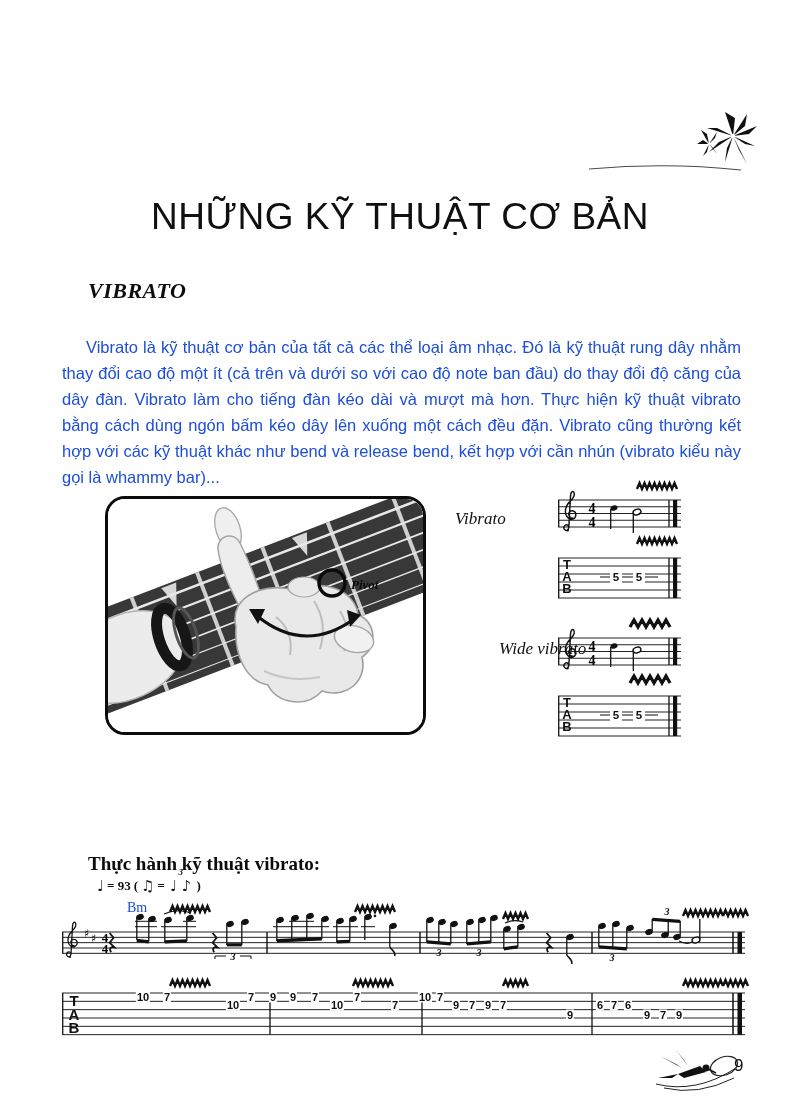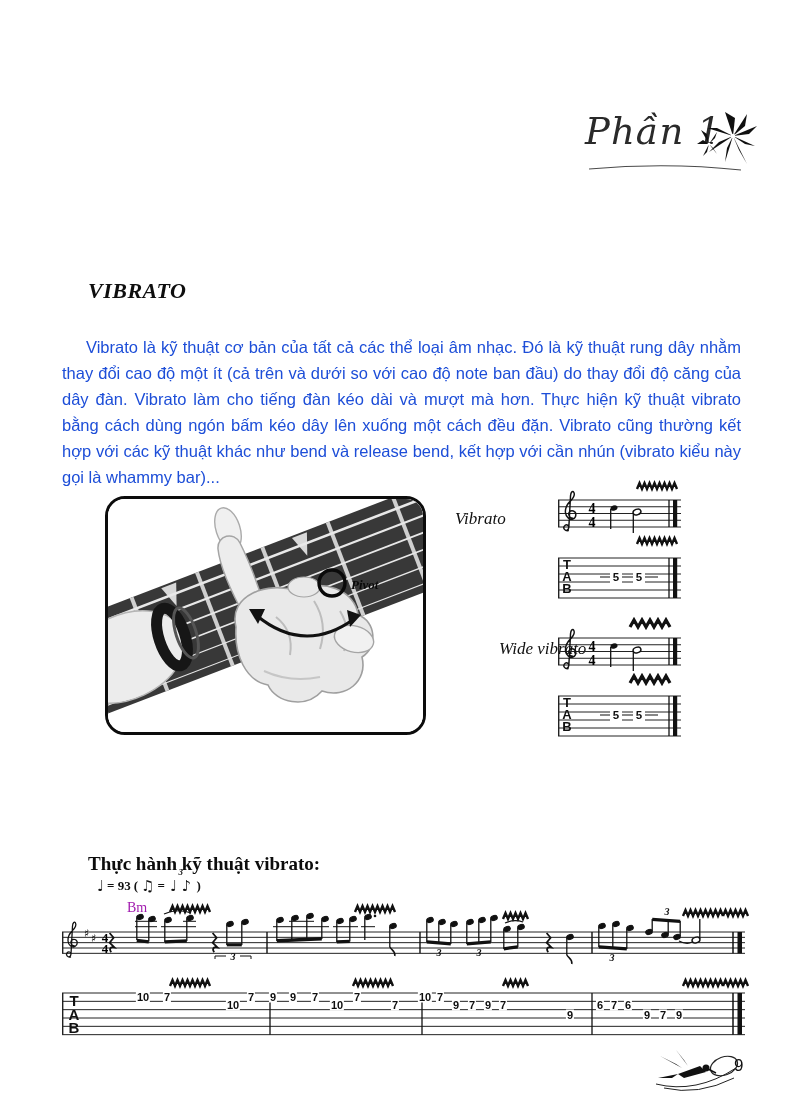--- a/index.html
+++ b/index.html
@@ -27,40 +27,39 @@
   .exsvg{position:absolute;left:550px;width:145px;height:140px;}
   .ex1{top:472px;} .ex2{top:610px;}
   
   .prac-head{position:absolute;left:88px;top:853px;font:bold 19px "Liberation Serif","DejaVu Serif",serif;color:#0c0c0c;}
   .tempo{position:absolute;left:97px;top:877px;display:flex;align-items:center;gap:3px;
          font:bold 13px "Liberation Serif","DejaVu Serif",serif;color:#111;}
   .mus{font-family:"DejaVu Sans",sans-serif;font-weight:400;font-size:15px;}
   .swingwrap{position:relative;padding:0 2px;}
   .swingwrap .trip3{position:absolute;left:50%;top:-10px;transform:translateX(-50%);
       font:italic bold 9px "Liberation Serif",serif;}
-  .chord{position:absolute;left:127px;top:900px;font:400 14px "Liberation Serif","DejaVu Serif",serif;color:#a21caf;text-align:right;}
+  .chord{position:absolute;left:127px;top:900px;font:400 14px "Liberation Serif","DejaVu Serif",serif;color:#1d4ed8;text-align:right;}
   .scoresvg{position:absolute;left:55px;top:895px;width:700px;height:80px;}
   .tripover{position:absolute;left:55px;top:895px;width:700px;height:80px;pointer-events:none;}
   .tripmark{position:absolute;transform:translate(-50%,-50%);font:italic bold 10px "Liberation Serif",serif;color:#111;}
   .tabsvg{position:absolute;left:55px;top:975px;width:710px;height:70px;}
   .tabnumover{position:absolute;left:55px;top:975px;width:710px;height:70px;pointer-events:none;text-align:right;}
   .tabnum{position:absolute;transform:translate(-50%,-50%);font:bold 11px "Liberation Sans","DejaVu Sans",sans-serif;
           background:#fff;padding:0 1px;line-height:1;color:#0e0e0e;}
   
   .bird{position:absolute;left:648px;top:1048px;}
   .pageno{position:absolute;left:734px;top:1056px;font-size:17px;color:#111;}
   svg text{user-select:none;}
 </style>
 </head>
 <body>
 
 <div class="page">
 
   <div class="hdr">
-    <span class="part-label">Phần 1</span>
     <svg class="flourish" width="155" height="14" viewBox="0 0 155 14">
       <path d="M0 9 Q78 2 152 10" stroke="#4a4a4a" stroke-width="1.2" fill="none"></path>
     </svg>
     <svg class="palm" width="64" height="64" viewBox="0 0 64 64">
       <g fill="#101010">
         <polygon points="38,26 30,2 40,8"></polygon>
           <polygon points="38,26 52,4 50,16"></polygon>
         <polygon points="38,26 62,16 54,24"></polygon>
           <polygon points="38,26 60,36 50,34"></polygon>
         <polygon points="38,26 52,54 44,40"></polygon>
@@ -71,20 +70,21 @@
           <polygon points="14,34 22,22 20,28"></polygon>
         <polygon points="14,34 2,34 8,30"></polygon>
           <polygon points="14,34 8,46 12,42"></polygon>
         <polygon points="14,34 22,44 18,38"></polygon>
       </g>
       <circle cx="38" cy="26" r="2.2" fill="#fff"></circle>
       <circle cx="14" cy="34" r="1.5" fill="#fff"></circle>
     </svg>
   </div>
 
+  <div class="title">NHỮNG KỸ THUẬT CƠ BẢN</div>
 
   <div class="sec-head">VIBRATO</div>
   <p class="para para1">Vibrato là kỹ thuật cơ bản của tất cả các thể loại âm nhạc. Đó là kỹ thuật rung dây nhằm thay đổi cao độ một ít (cả trên và dưới so với cao độ note ban đầu) do thay đổi độ căng của dây đàn. Vibrato làm cho tiếng đàn kéo dài và mượt mà hơn. Thực hiện kỹ thuật vibrato bằng cách dùng ngón bấm kéo dây lên xuống một cách đều đặn. Vibrato cũng thường kết hợp với các kỹ thuật khác như bend và release bend, kết hợp với cần nhún (vibrato kiểu này gọi là whammy bar)...</p>
 
   <div class="photo">
     <svg width="315" height="233" viewBox="0 0 315 233">
       <rect width="315" height="233" fill="#ffffff"></rect>
       <g transform="rotate(-21 160 105)">
         <rect x="-50" y="50" width="430" height="100" fill="#383838"></rect>
         <g stroke="#cfcfcf" stroke-width="4">

